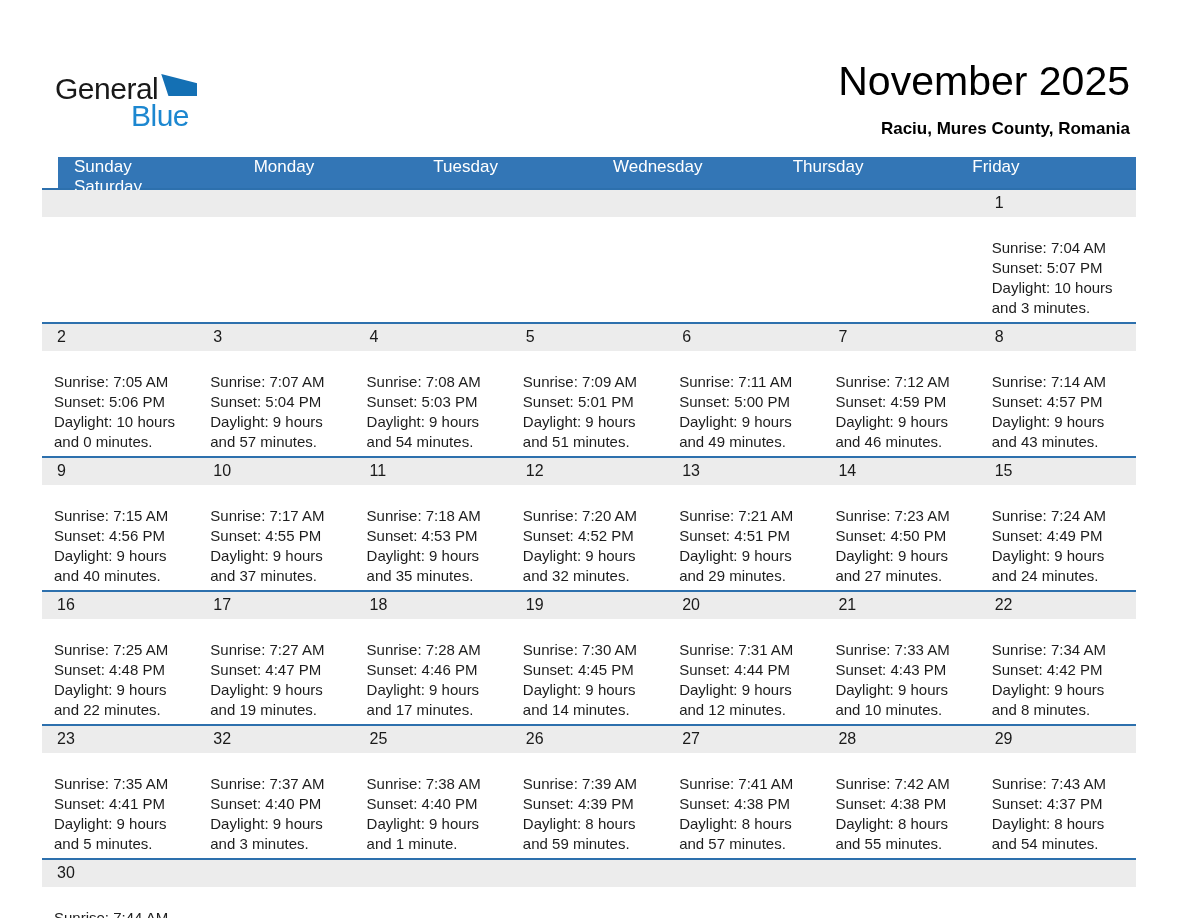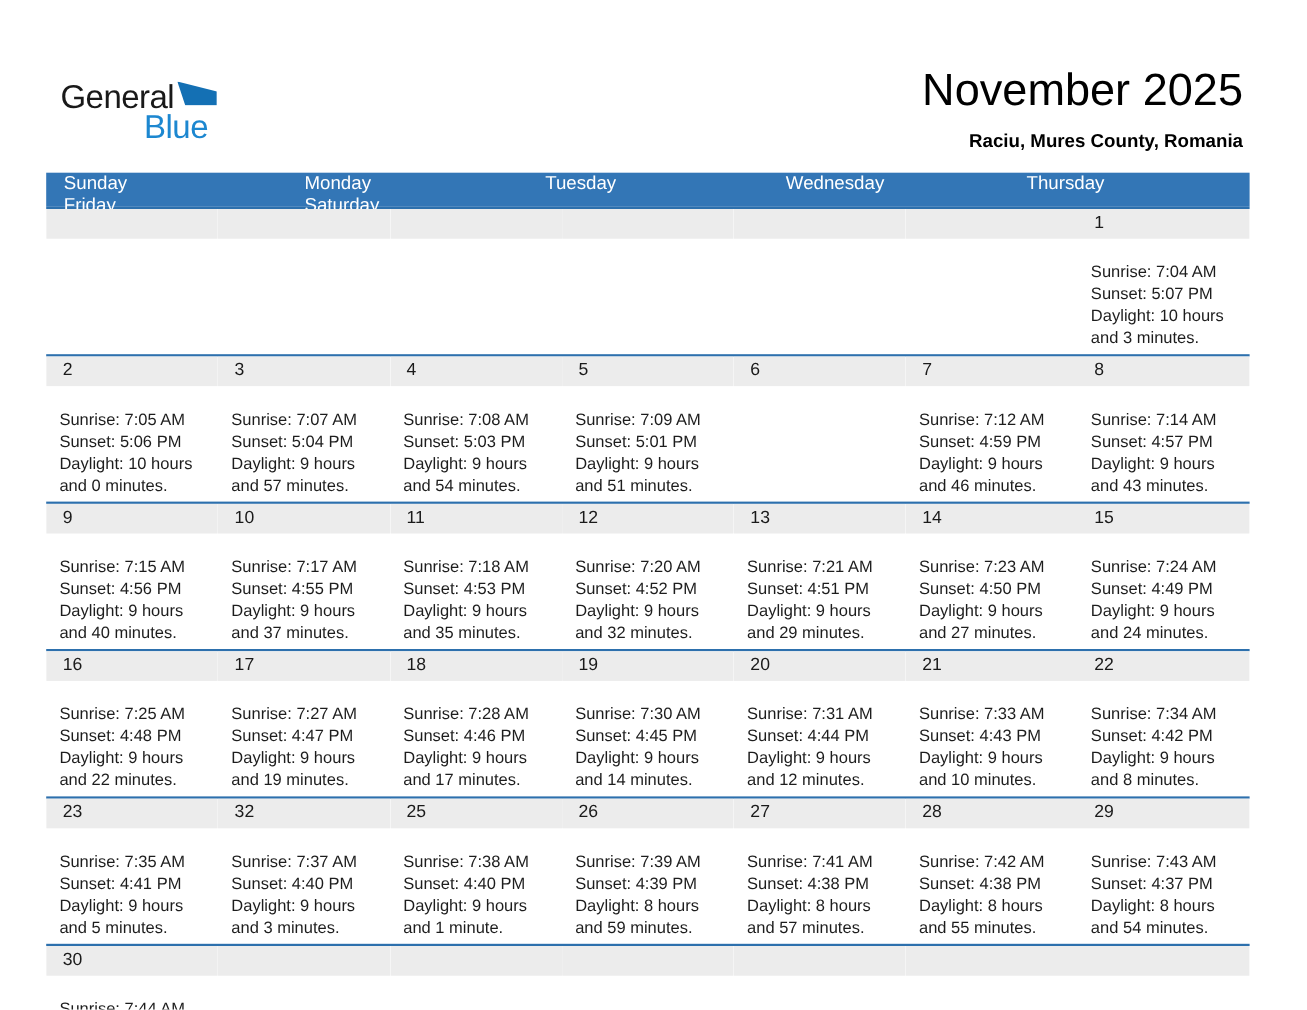--- a/index.html
+++ b/index.html
@@ -16,22 +16,22 @@
                    clip-path:polygon(0 0, 100% 42%, 100% 100%, 20% 100%); }
   .logo-blue { font-size:30px; font-weight:500; letter-spacing:-0.5px;
                color:var(--logo-blue,#1c87d0); margin:-3px 0 0 76px; }
 
   .title-block { position:absolute; right:58px; top:58px; text-align:right; }
   .cal-title { font-size:41px; font-weight:400; color:#000; }
   .cal-subtitle { font-size:17px; font-weight:700; color:#000; margin-top:14px; }
 
   
   .calendar { position:absolute; left:42px; top:157px; width:1094px; }
-  .weekday-row { display:grid; grid-template-columns:repeat(5,1fr);
-                 background:var(--header-blue,#3376b6); height:31px; align-items:center; }
+  .weekday-row { display:grid; grid-template-columns:repeat(6,1fr);
+                 background:var(--header-blue,#3376b6); height:31px; align-items:center;margin-left:16px; }
   .weekday { color:#fff; font-size:17px; font-weight:400; padding-left:16px; }
 
   .week-row { display:grid; grid-template-columns:repeat(7,1fr);
               border-top:2px solid var(--line-blue,#2d70ad); min-height:108px; }
   .day-cell { overflow:hidden; }
   .day-num { height:27px; background:var(--band-gray,#ececec);
              font-size:16px; color:#1a1a1a; padding:4px 0 0 15px; }
   .day-details { padding:21px 14px 4px 12px; font-size:15px; line-height:20px; color:#1d1d1d; }
 </style>
 </head>
@@ -125,20 +125,25 @@
           <div class="day-cell">
             <div class="day-num">5</div>
             <div class="day-details">
               <div class="detail-line">Sunrise: 7:09 AM</div>
               <div class="detail-line">Sunset: 5:01 PM</div>
               <div class="detail-line">Daylight: 9 hours and 51 minutes.</div>
             </div>
           </div>
           <div class="day-cell">
             <div class="day-num">6</div>
+            <div class="day-details">
+              <div class="detail-line">Sunrise: 7:11 AM</div>
+              <div class="detail-line">Sunset: 5:00 PM</div>
+              <div class="detail-line">Daylight: 9 hours and 49 minutes.</div>
+            </div>
           </div>
           <div class="day-cell">
             <div class="day-num">7</div>
             <div class="day-details">
               <div class="detail-line">Sunrise: 7:12 AM</div>
               <div class="detail-line">Sunset: 4:59 PM</div>
               <div class="detail-line">Daylight: 9 hours and 46 minutes.</div>
             </div>
           </div>
           <div class="day-cell">

